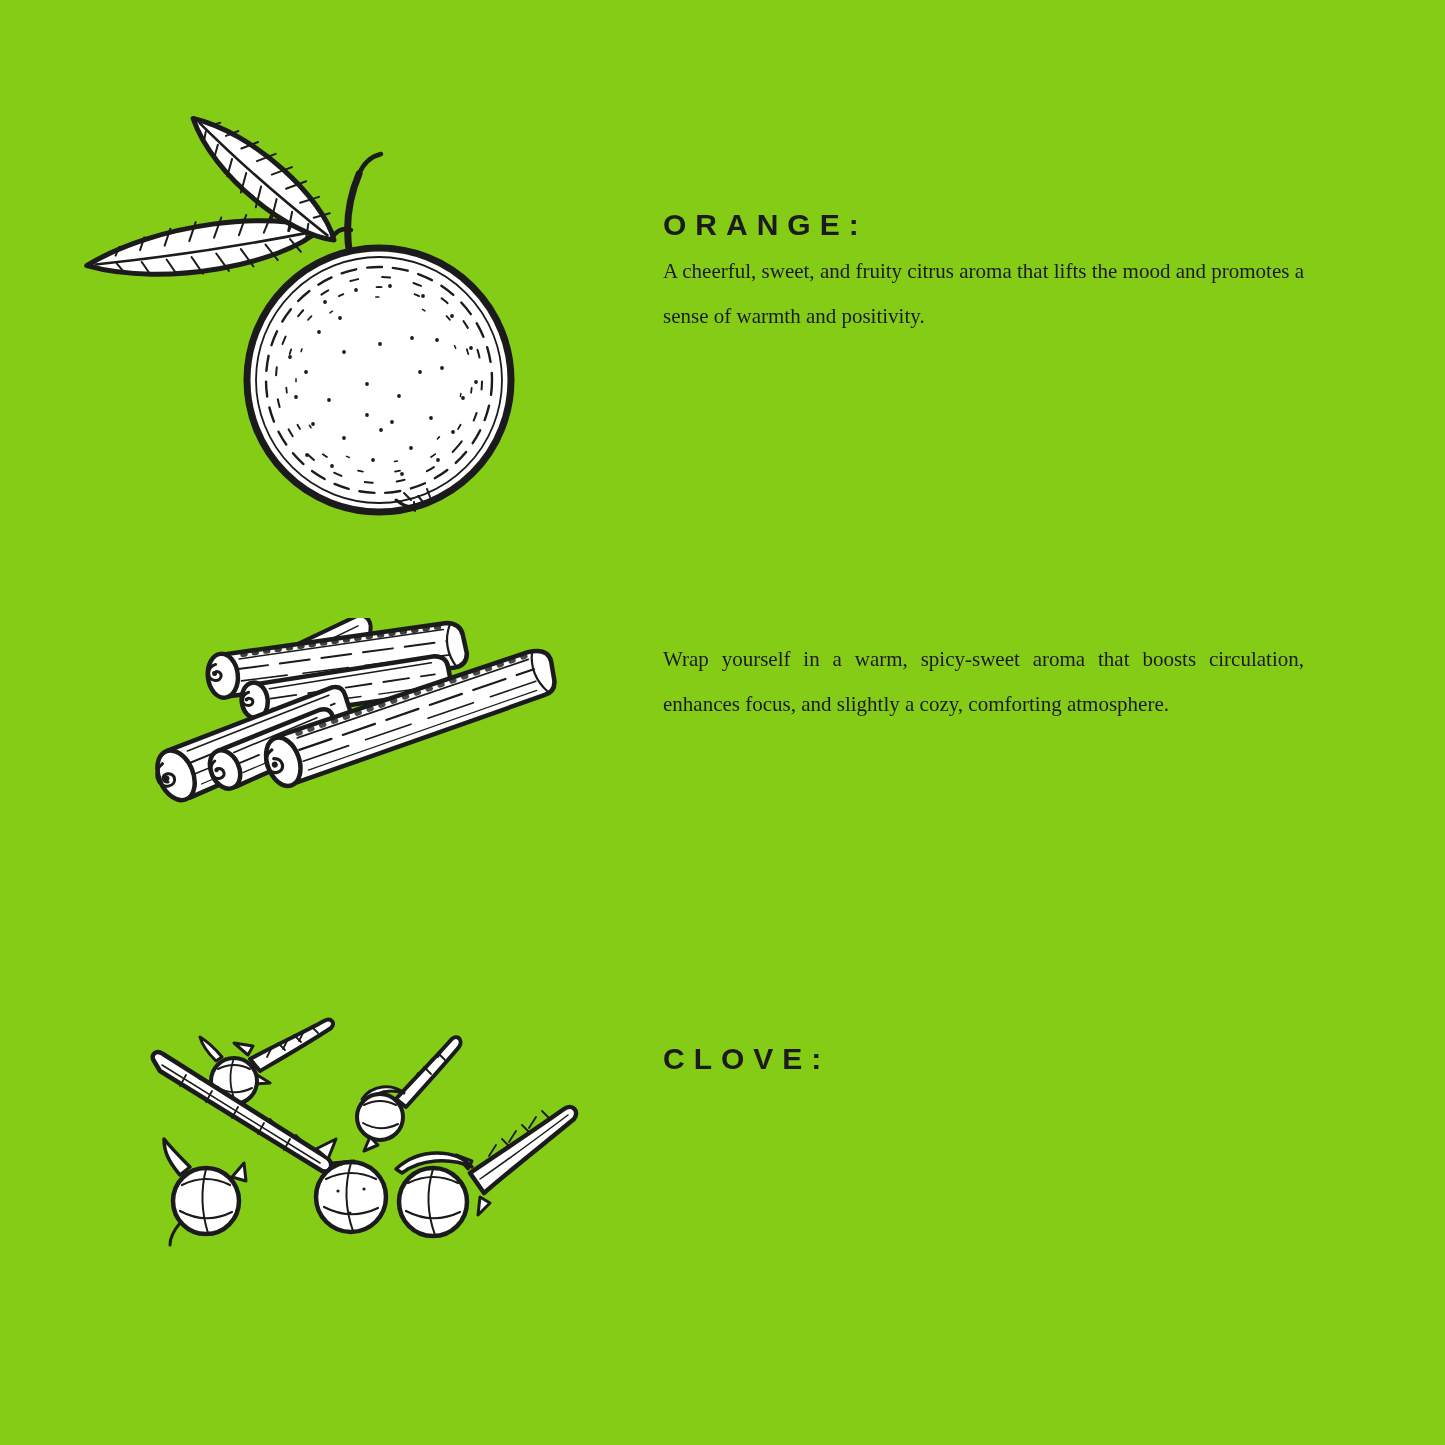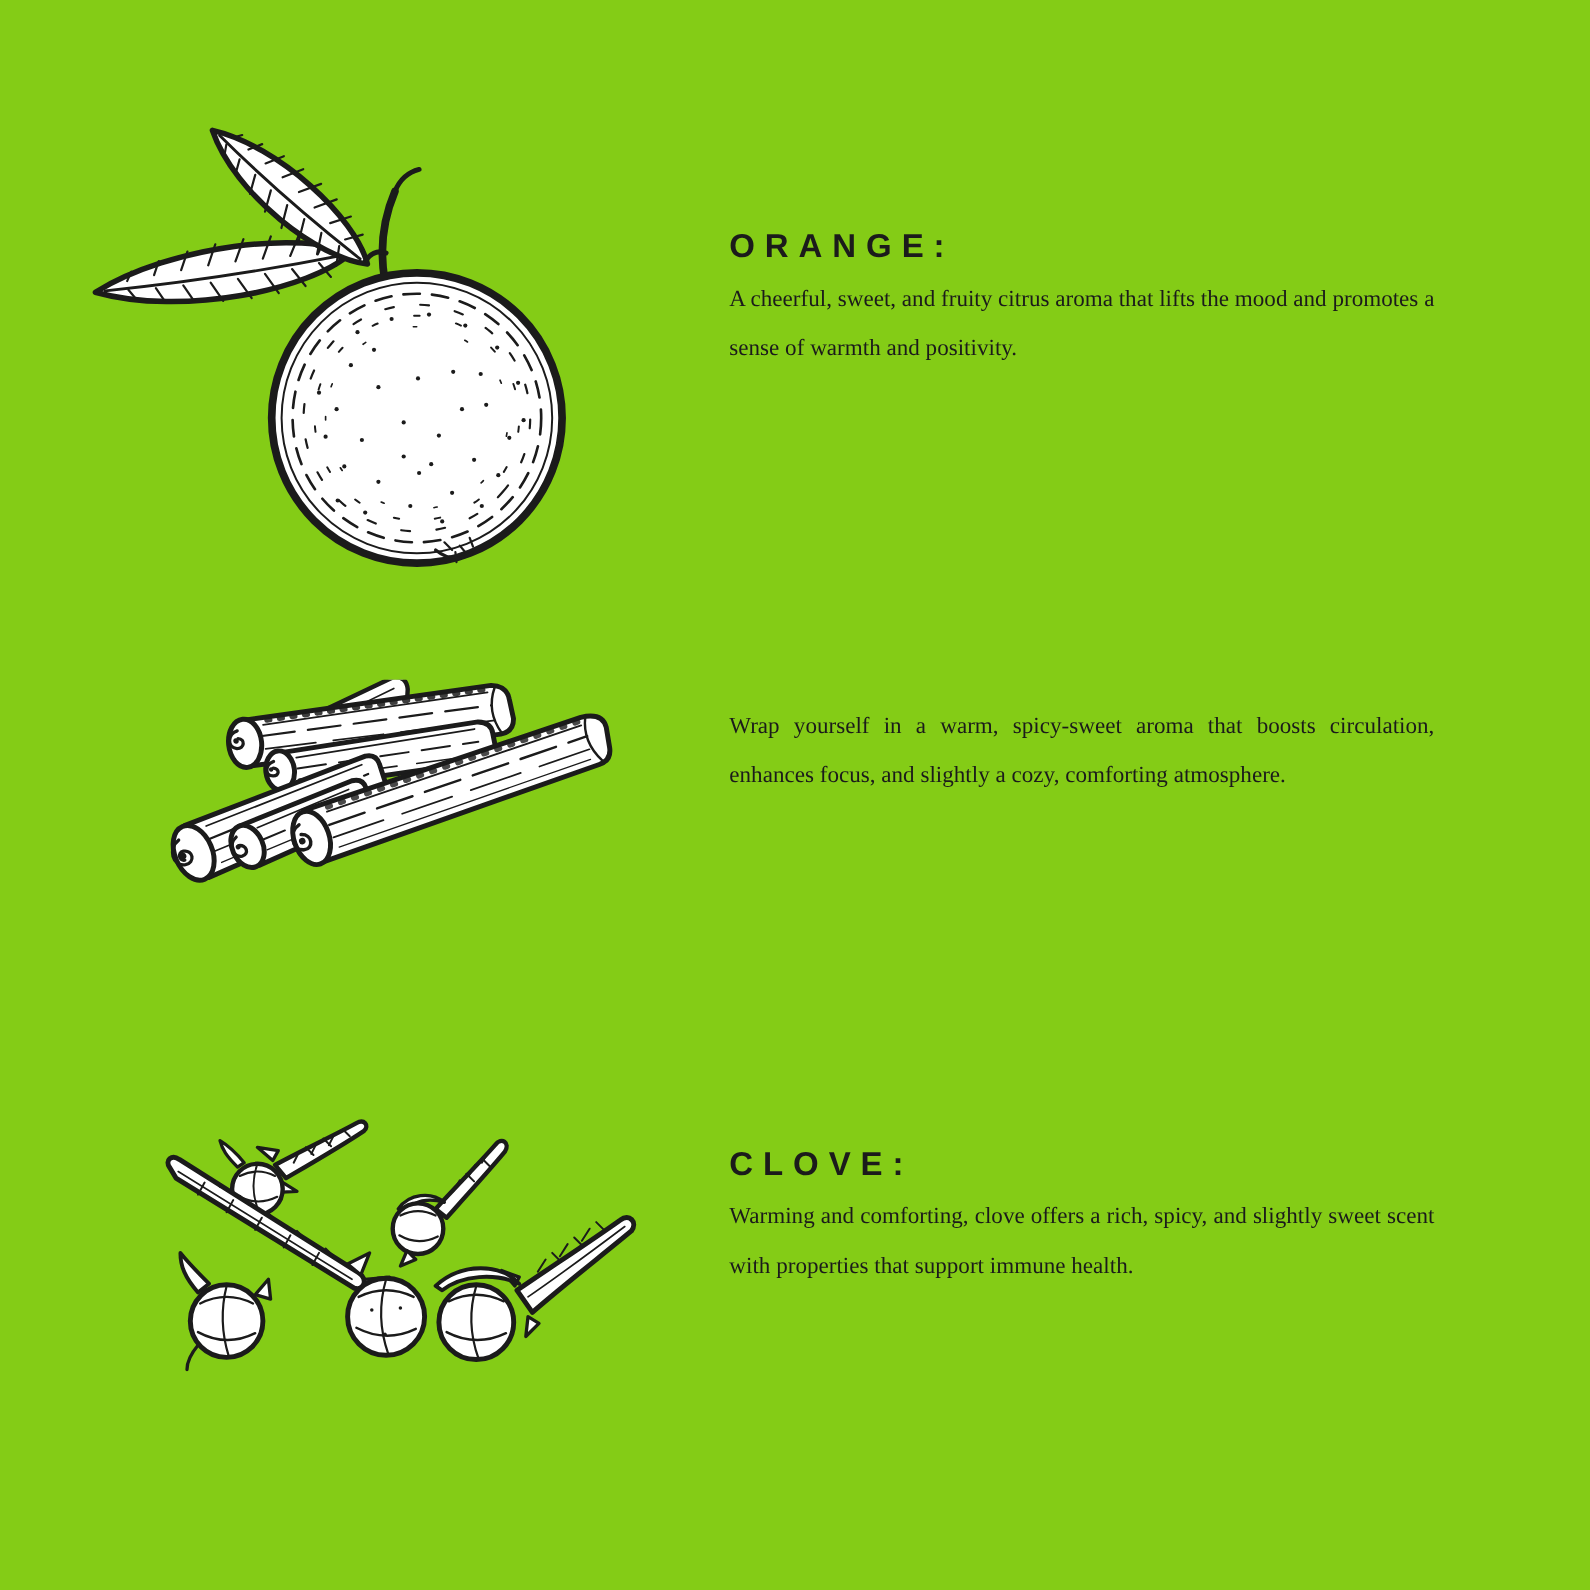--- a/index.html
+++ b/index.html
@@ -291,16 +291,15 @@
           <path d="M288,172 Q313,160 338,172" stroke-width="2.2"></path>
           <path d="M286,200 Q313,214 340,201" stroke-width="2.2"></path>
           <path d="M313,158 Q303,191 315,224" stroke-width="2"></path>
         </g>
       </g>
     </svg>
   </div>
 
   <div class="text-block" id="clove-text">
     <h2>CLOVE:</h2>
-    <p>Warming and comforting, clove offers a rich, spicy, and slightly sweet scent with properties that support immune health.</p>
   </div>
 
 </div>
 
 </body></html>

